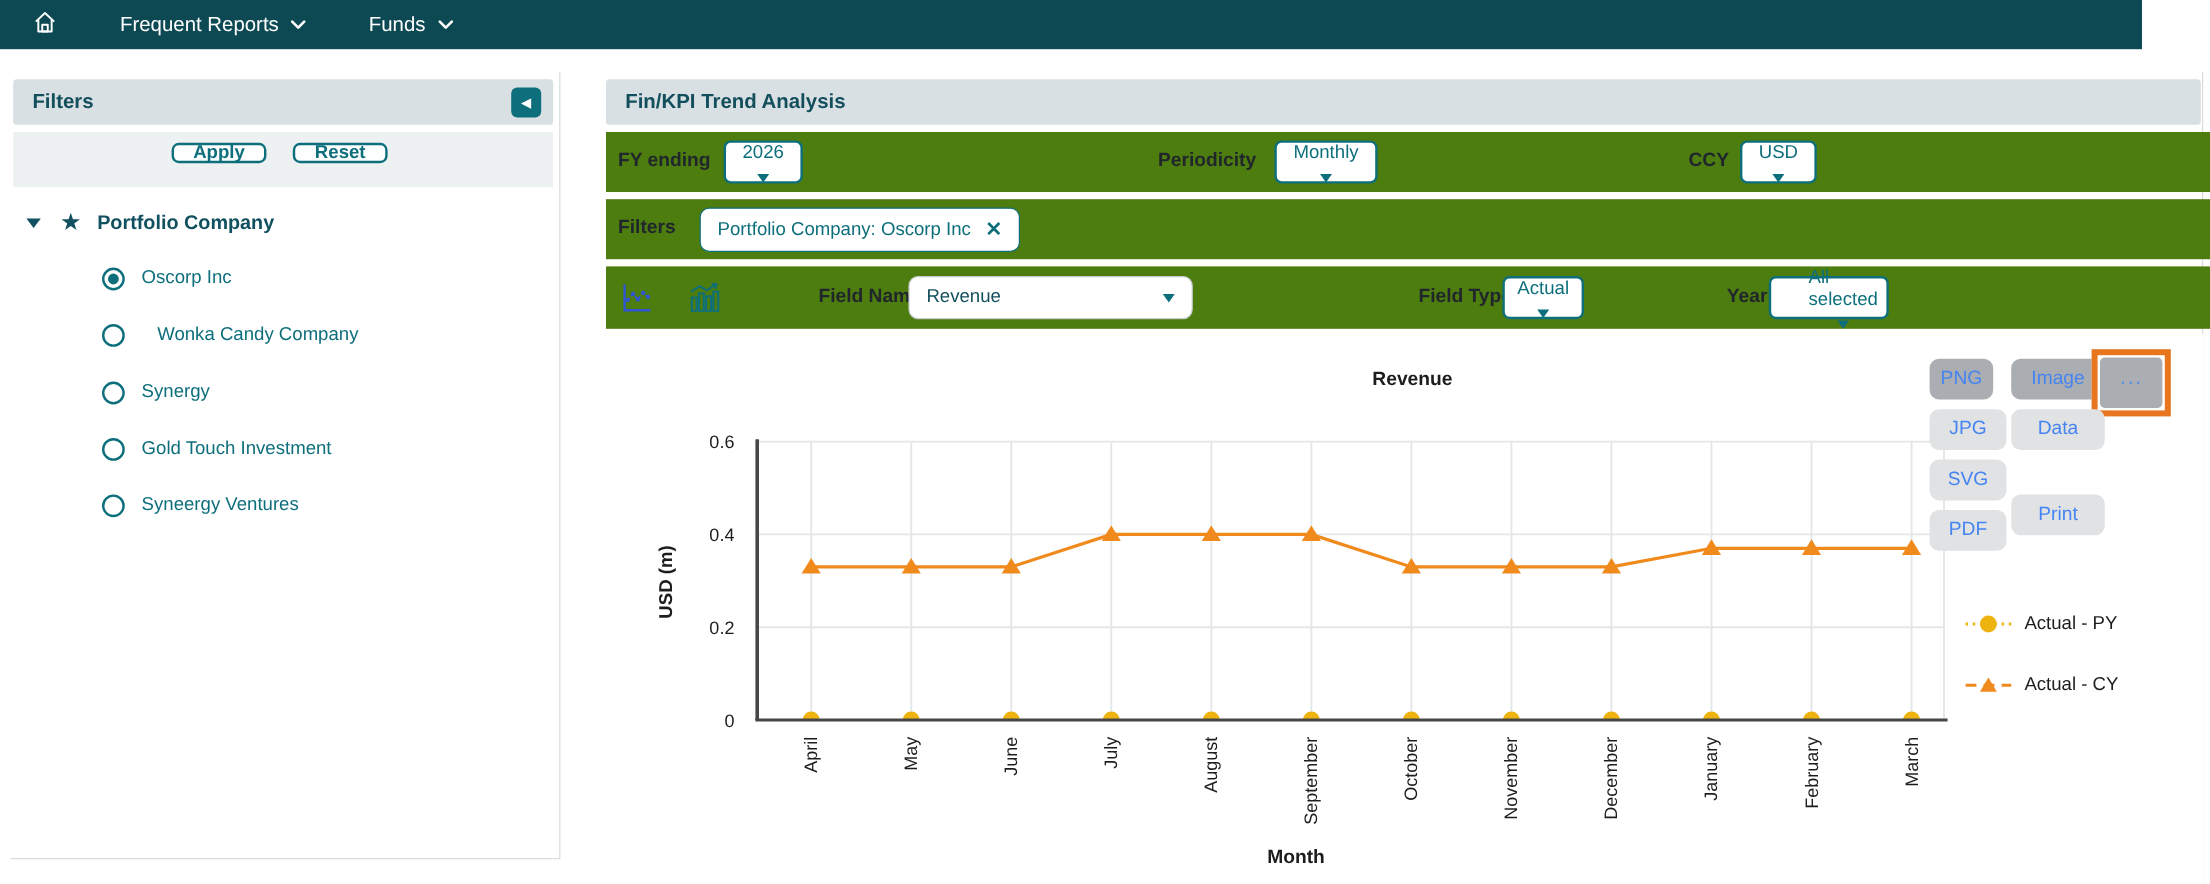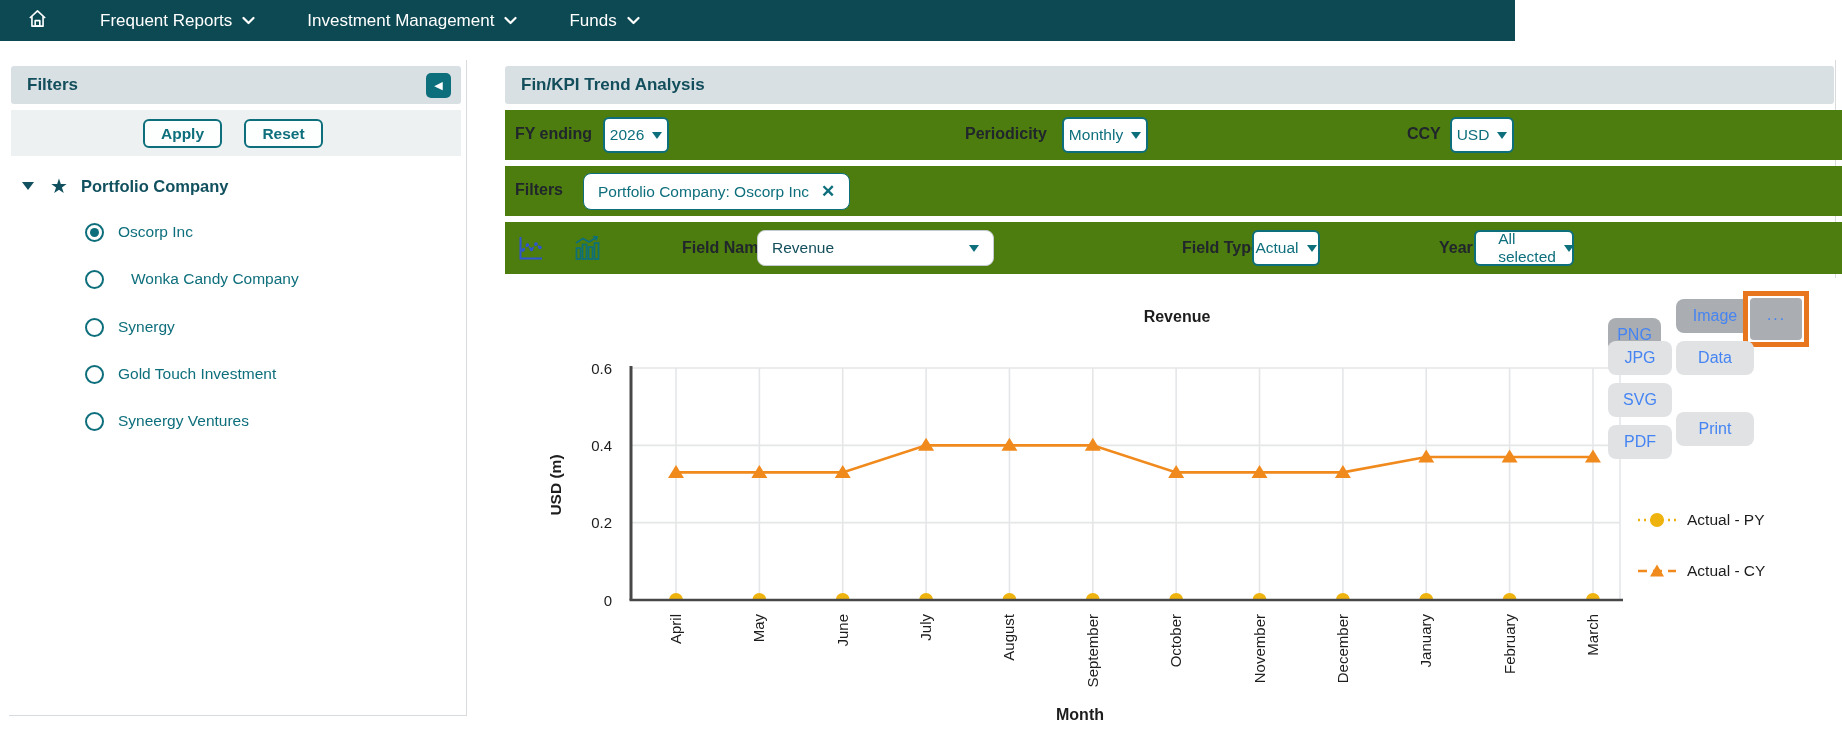--- a/index.html
+++ b/index.html
@@ -1,52 +1,52 @@
 <!DOCTYPE html>
 <html><head>
 <meta charset="utf-8">
 <style>
   * { margin:0; padding:0; box-sizing:border-box; font-family:"Liberation Sans", sans-serif; }
   html,body { background:#ffffff; }
   #app { position:relative; width:1842px; height:737px; background:#fff; overflow:hidden; }
 
   
-  .nav { position:absolute; left:0; top:0; width:1515px; height:41px; background:#0D4953; display:flex; align-items:stretch; }
+  .nav { position:absolute; left:0; top:0; width:1785px; height:41px; background:#0D4953; display:flex; align-items:stretch; }
   .nav-home { width:74px; display:flex; align-items:center; justify-content:center; cursor:pointer; }
   .nav-item { position:relative; display:flex; align-items:center; gap:10px; padding:0 26px; color:#fff; font-size:17px; cursor:pointer; }
   .nav-item.active { background:#0F5F6A; font-weight:bold; }
   .nav-item.active::after { content:''; position:absolute; left:0; right:0; bottom:-4px; height:5px; background:#F0B41D; }
   .chev { display:block; }
 
   
   .sidebar { position:absolute; left:9px; top:60px; width:458px; height:656px; background:#fff; border-right:1px solid #d9dcde; border-bottom:1px solid #d9dcde; }
   .sb-header { position:absolute; left:2px; top:6px; width:450px; height:38px; background:#D9E0E3; border-radius:3px; display:flex; align-items:center; padding-left:16px; }
   .sb-title { color:#134E5C; font-size:17px; font-weight:bold; }
   .sb-collapse { position:absolute; right:10px; top:7px; width:25px; height:25px; background:#0E6F7C; border-radius:5px; color:#fff; font-size:11px; display:flex; align-items:center; justify-content:center; cursor:pointer; }
   .sb-btnrow { position:absolute; left:2px; top:50px; width:450px; height:46px; background:#EEF1F2; }
-  .btn { position:absolute; top:9px; height:29px; width:79px; background:#fdfefe; border:2px solid #0E6F7C; border-radius:6px; color:#0E6F7C; font-size:15.5px; font-weight:bold; display:flex; align-items:center; justify-content:center; cursor:pointer; }
+  .btn { position:absolute; top:9px; height:17px; width:79px; background:#fdfefe; border:2px solid #0E6F7C; border-radius:6px; color:#0E6F7C; font-size:15.5px; font-weight:bold; display:flex; align-items:center; justify-content:center; cursor:pointer; }
   .tree-group { position:absolute; left:13px; top:114px; height:24px; display:flex; align-items:center; }
   .tree-caret { width:0; height:0; border-left:6px solid transparent; border-right:6px solid transparent; border-top:8px solid #11505E; cursor:pointer; }
   .tree-star { margin-left:16px; color:#11505E; font-size:20px; line-height:20px; }
   .tree-label { margin-left:13px; color:#11505E; font-size:16.5px; font-weight:bold; }
   .radio-row { position:absolute; left:76px; height:24px; display:flex; align-items:center; cursor:pointer; }
   .radio { width:19px; height:19px; border:2px solid #0E6F7C; border-radius:50%; position:relative; flex:none; }
   .radio-row.selected .radio::after { content:''; position:absolute; left:3px; top:3px; width:9px; height:9px; border-radius:50%; background:#0E6F7C; }
   .radio-label { margin-left:14px; color:#0E6F7C; font-size:15.5px; }
 
   
   .main { position:absolute; left:503px; top:60px; width:1333px; height:677px; background:#fff; border-right:1px solid #d9dcde; }
   .main-header { position:absolute; left:2px; top:6px; width:1329px; height:38px; background:#D9E0E3; border-radius:3px; display:flex; align-items:center; padding-left:16px; }
   .main-title { color:#134E5C; font-size:17px; font-weight:bold; }
   .row { position:absolute; left:2px; width:1537px; background:#4d7c0f; }
   .row1 { top:50px; height:50px; }
   .row2 { top:106px; height:50px; }
   .row3 { top:162px; height:52px; }
   .flabel { position:absolute; color:#20262B; font-size:16px; font-weight:bold; }
-  .dd { position:absolute; height:36px; background:#fff; border:2px solid #0E6F7C; border-radius:6px; display:flex; align-items:center; justify-content:center; gap:8px; padding:0 10px; color:#0E6F7C; font-size:15.5px; cursor:pointer; }
+  .dd { position:absolute; height:36px; background:#fff; border:2px solid #0E6F7C; border-radius:6px; display:flex; align-items:center; justify-content:center; gap:8px; padding:0 10px; color:#0E6F7C; font-size:15.5px; cursor:pointer;flex-direction:column; }
   .dd-caret { width:0; height:0; border-left:5px solid transparent; border-right:5px solid transparent; border-top:7px solid #0E6F7C; }
   .chip { position:absolute; left:78px; top:7px; height:37px; background:#fff; border:1.5px solid #0E6F7C; border-radius:8px; display:flex; align-items:center; gap:12px; padding:0 14px; color:#0E6F7C; font-size:15.5px; cursor:pointer; }
   .chip-x { font-size:17px; font-weight:bold; color:#0E6F7C; cursor:pointer; }
   .combo { position:absolute; left:252px; top:8px; width:237px; height:36px; background:#fff; border:1.5px solid #c5cbd0; border-radius:8px; display:flex; align-items:center; padding:0 14px; color:#134E5C; font-size:15.5px; cursor:pointer; }
   .combo .dd-caret { position:absolute; right:14px; }
   .tool-icon { position:absolute; top:13px; width:27px; height:27px; cursor:pointer; }
 
   
   .chart { position:absolute; left:0; top:218px; width:1333px; height:459px; background:#fff; }
   #plot { position:absolute; left:0; top:0; }
@@ -75,26 +75,20 @@
       <span>
         <svg width="23" height="23" viewBox="0 0 24 24" fill="none" stroke="#ffffff" stroke-width="1.7" stroke-linejoin="round">
           <path d="M4 11.5 L12 4 L20 11.5"></path>
             <path d="M6.2 9.6 V20 H17.8 V9.6"></path>
             <rect x="9.6" y="14.2" width="4.8" height="5.8"></rect>
         </svg>
       </span>
     </div>
     <div class="nav-item">
       <span>Frequent Reports</span>
-      <svg class="chev" width="13" height="9" viewBox="0 0 13 9">
-          <polyline points="1.5,2 6.5,7 11.5,2" fill="none" stroke="#fff" stroke-width="2.2" stroke-linecap="round" stroke-linejoin="round"></polyline>
-        </svg>
-    </div>
-    <div class="nav-item">
-      <span>Investment Management</span>
       <svg class="chev" width="13" height="9" viewBox="0 0 13 9">
           <polyline points="1.5,2 6.5,7 11.5,2" fill="none" stroke="#fff" stroke-width="2.2" stroke-linecap="round" stroke-linejoin="round"></polyline>
         </svg>
     </div>
     <div class="nav-item">
       <span>Funds</span>
       <svg class="chev" width="13" height="9" viewBox="0 0 13 9">
           <polyline points="1.5,2 6.5,7 11.5,2" fill="none" stroke="#fff" stroke-width="2.2" stroke-linecap="round" stroke-linejoin="round"></polyline>
         </svg>
     </div>
@@ -275,21 +269,21 @@
           <text x="1347.88" y="614" text-anchor="end" font-size="15" fill="#1d1d1d" transform="rotate(-90 1347.88 614)">December</text>
           <text x="1431.24" y="614" text-anchor="end" font-size="15" fill="#1d1d1d" transform="rotate(-90 1431.24 614)">January</text>
           <text x="1514.6" y="614" text-anchor="end" font-size="15" fill="#1d1d1d" transform="rotate(-90 1514.6 614)">February</text>
           <text x="1597.96" y="614" text-anchor="end" font-size="15" fill="#1d1d1d" transform="rotate(-90 1597.96 614)">March</text>
         </svg>
 
       <div class="chart-title">Revenue</div>
       <div class="ylabel">USD (m)</div>
       <div class="xlabel">Month</div>
 
-      <div class="exp-btn exp-dark" style="left:1105px; top:21px; width:53px;margin-top:19px;">PNG</div>
+      <div class="exp-btn exp-dark" style="left:1105px; top:21px; width:53px;">PNG</div>
       <div class="exp-btn exp-dark" style="left:1173px; top:21px; width:78px;">Image</div>
       <div class="ann-frame" style="border-color: rgb(232, 118, 31);">
         <div class="more-btn">···</div>
       </div>
       <div class="exp-btn exp-light" style="left:1105px; top:63px; width:64px;">JPG</div>
       <div class="exp-btn exp-light" style="left:1173px; top:63px; width:78px;">Data</div>
       <div class="exp-btn exp-light" style="left:1105px; top:105px; width:64px;">SVG</div>
       <div class="exp-btn exp-light" style="left:1173px; top:105px; width:78px;margin-top:29px;">Print</div>
       <div class="exp-btn exp-light" style="left:1105px; top:147px; width:64px;">PDF</div>
 

